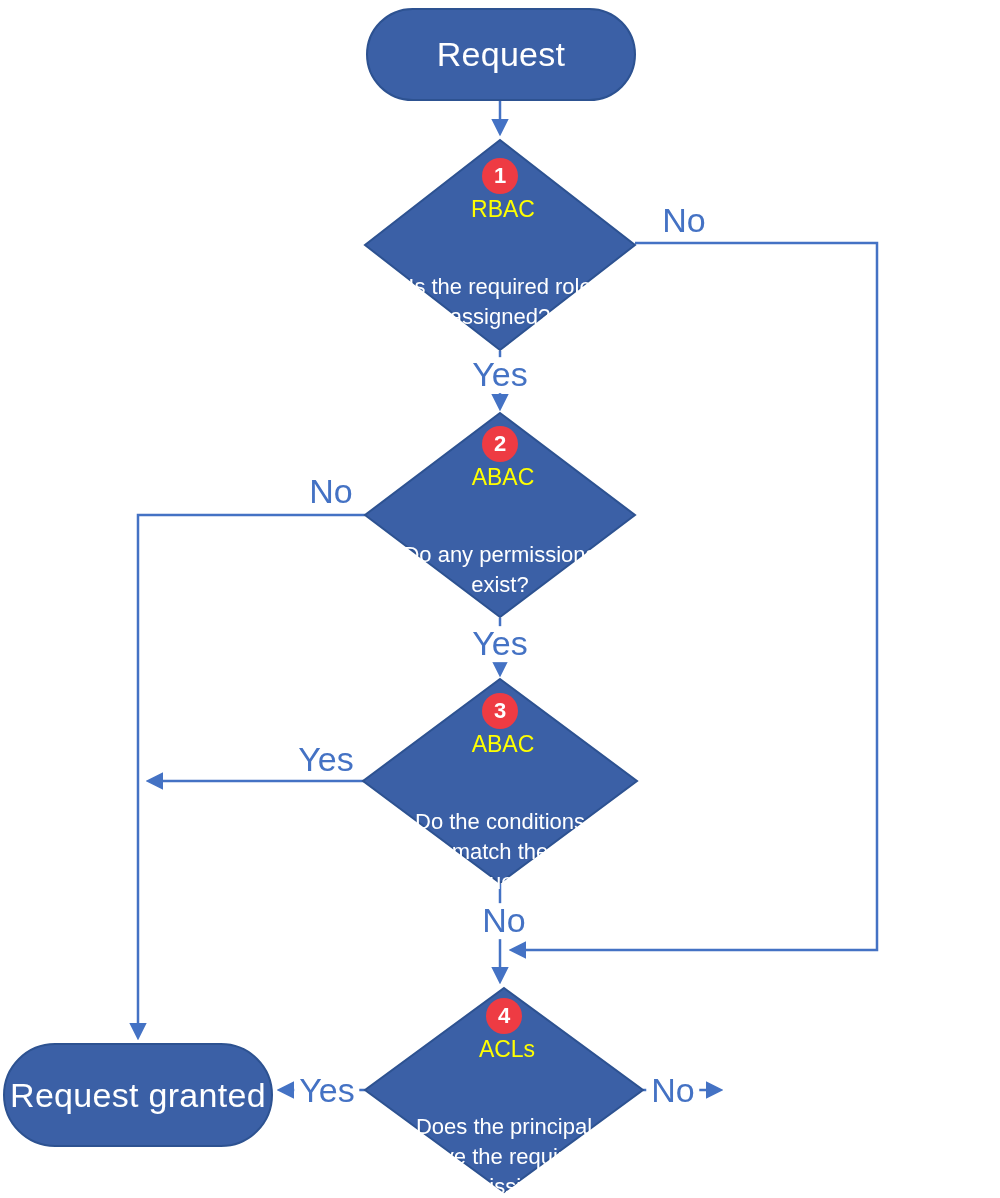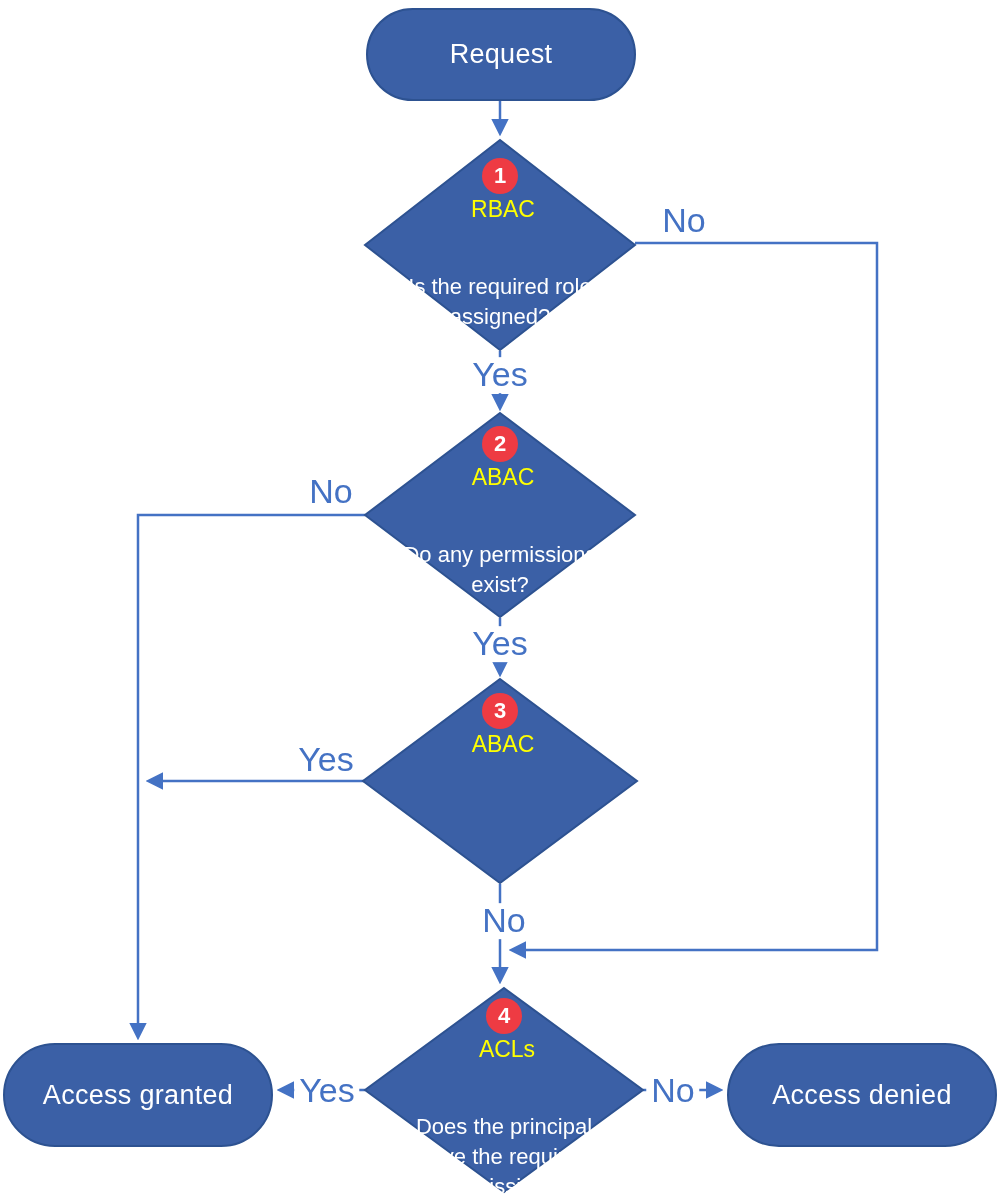--- a/index.html
+++ b/index.html
@@ -18,21 +18,21 @@
     position:relative;width:1000px;height:1198px;background:var(--background);
     font-family:"Liberation Sans", sans-serif;overflow:hidden;
   }
   .edges{position:absolute;left:0;top:0;width:1000px;height:1198px;z-index:1;}
   .edge{fill:none;stroke:var(--connector);stroke-width:2.5;}
   .diamond{fill:var(--shape-fill);stroke:var(--shape-border);stroke-width:2;}
   .stadium{
     position:absolute;z-index:2;
     background:var(--shape-fill);border:2px solid var(--shape-border);
     display:flex;align-items:center;justify-content:center;
-    color:var(--node-text);font-size:27px;letter-spacing:.3px;
+    color:var(--node-text);font-size:34px;letter-spacing:.3px;
     box-sizing:border-box;
   }
   .stadium.request{left:366px;top:8px;width:270px;height:93px;border-radius:47px;}
   .stadium.granted{left:3px;top:1043px;width:270px;height:104px;border-radius:52px;}
   .stadium.denied{left:727px;top:1043px;width:270px;height:104px;border-radius:52px;}
   .dcontent{
     position:absolute;z-index:2;width:300px;
     display:flex;flex-direction:column;align-items:center;gap:1px;
     text-align:center;pointer-events:none;
   }
@@ -82,39 +82,37 @@
     <polygon class="diamond" points="500,140 635,245 500,350 365,245"></polygon>
     <polygon class="diamond" points="500,413 635,515 500,617 365,515"></polygon>
     <polygon class="diamond" points="500,679 637,781 500,883 363,781"></polygon>
     <polygon class="diamond" points="504,988 643,1090 504,1192 365,1090"></polygon>
   </svg>
 
   <div class="stadium request">
     <span>Request</span>
   </div>
   <div class="stadium granted">
-    <span>Access granted</span>
-  </div>
-  <div class="stadium denied">
-    <span>Access denied</span>
+    <span>Request granted</span>
   </div>
 
   <div class="dcontent o1">
     <div class="badge">1</div>
     <div class="tag">RBAC</div>
     <div class="q q1">Is the required role assigned?</div>
   </div>
   <div class="dcontent o2">
     <div class="badge">2</div>
     <div class="tag">ABAC</div>
     <div class="q q2">Do any permissions exist?</div>
   </div>
   <div class="dcontent o3">
     <div class="badge">3</div>
     <div class="tag">ABAC</div>
+    <div class="q q3">Do the conditions match the request?</div>
   </div>
   <div class="dcontent o4">
     <div class="badge">4</div>
     <div class="tag">ACLs</div>
     <div class="q q4">Does the principal have the required permissions?</div>
   </div>
 
   <div class="elabel" style="left:684px;top:221px">No</div>
   <div class="elabel" style="left:500px;top:375px">Yes</div>
   <div class="elabel" style="left:331px;top:492px">No</div>

